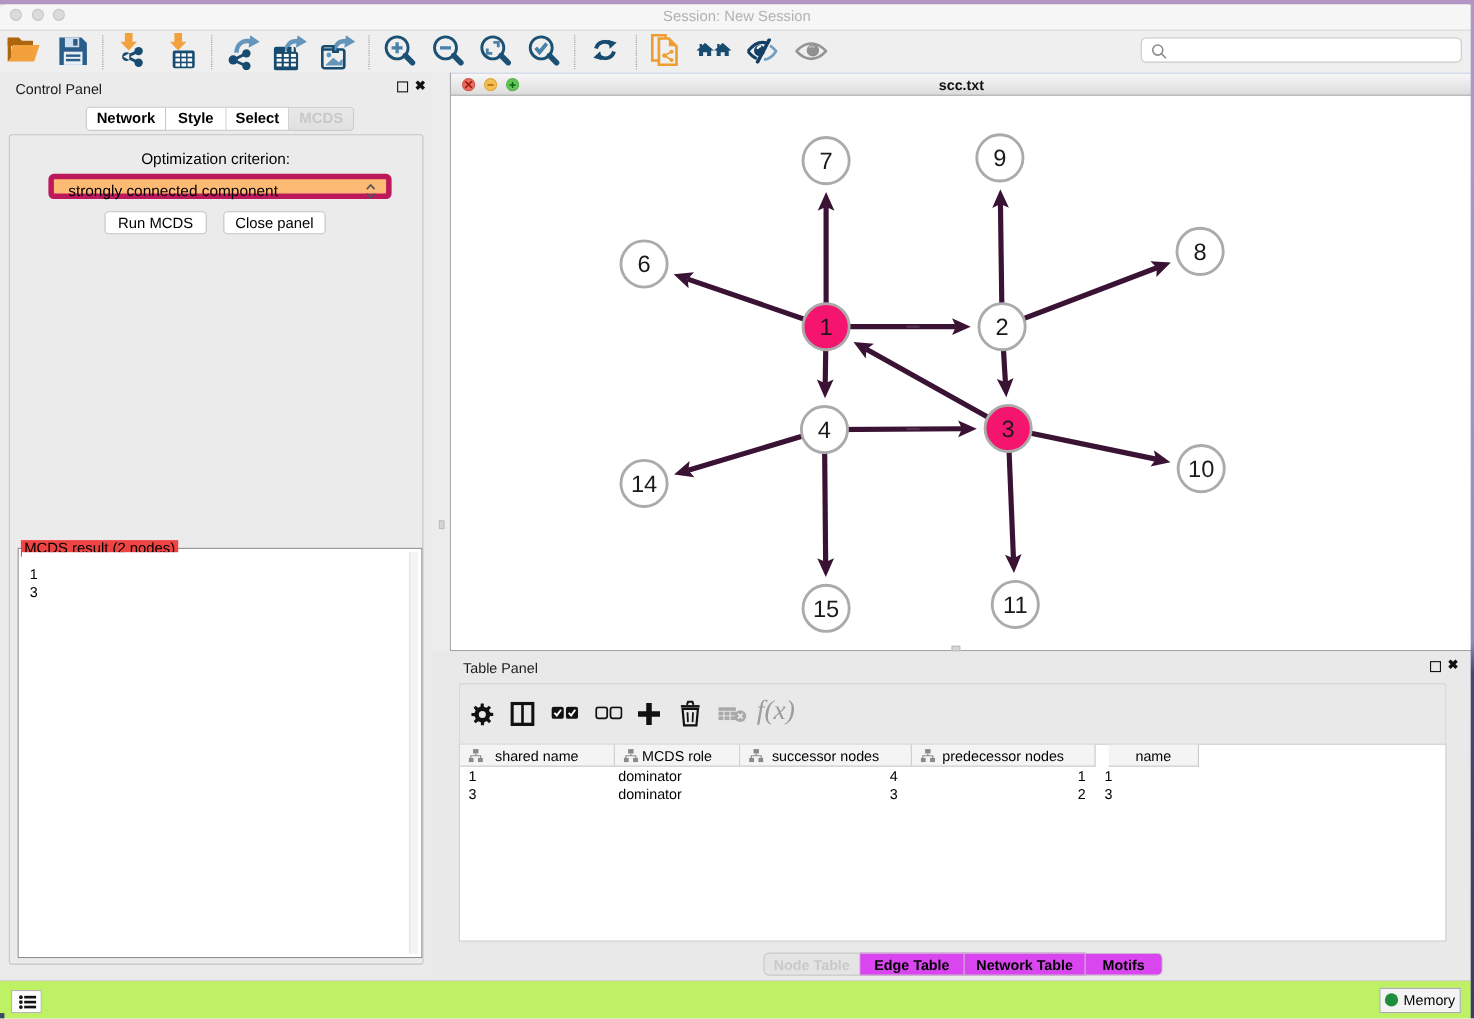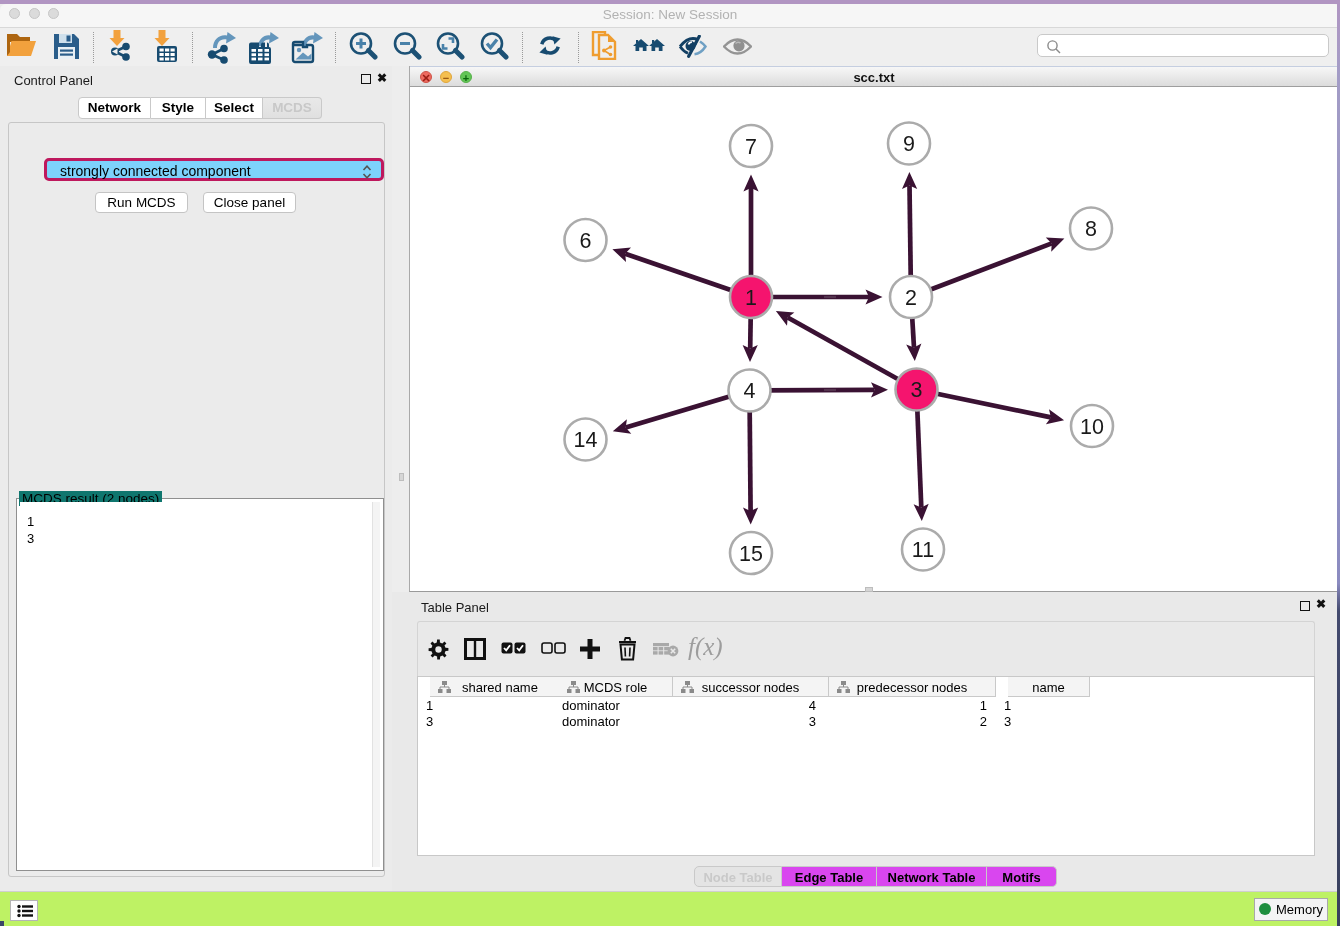--- a/index.html
+++ b/index.html
@@ -20,24 +20,24 @@
 #cpanel { left:0; top:66px; width:392px; height:825px; background:#ebebeb;padding-left:32px; }
 #cphead { position:absolute; left:14px; top:7px; font-size:13px; color:#1a1a1a; }
 .wbtn-sq { position:absolute; top:8px; width:10px; height:10px; border:1.5px solid #111; }
 .wbtn-x { position:absolute; top:5px; font-size:12px; font-weight:bold; color:#111; }
 #tabs { position:absolute; left:78px; top:31px; height:22px; display:flex; }
 .tab { background:#fff; border:1px solid #c9c9c9; border-left:none; padding-top:2px; height:22px; color:#000; font-weight:bold; text-align:center; font-size:13.5px; }
 .tab.first { border-left:1px solid #c9c9c9; border-radius:4px 0 0 4px; }
 .tab.seltab { background:linear-gradient(#e9e9e9,#e0e0e0); color:#c8c8c8; border-radius:0 4px 4px 0; }
 #cpbody { position:absolute; left:8px; top:56px; width:377px; height:755px; border:1px solid #c6c6c6; border-radius:3px; background:#ebebeb; }
 #optlabel { position:absolute; left:0; top:70px; width:392px; text-align:center; font-size:14px; color:#000; }
-#dropdown { position:absolute; left:44px; top:92px; width:340px; height:23px; background:#7dd3fc; border:3px solid #be185d; border-radius:5px; font-size:14px; color:#000; line-height:21px; padding-left:13px; }
+#dropdown { position:absolute; left:44px; top:92px; width:312px; height:23px; background:#fdba74; border:5px solid #be185d; border-radius:5px; font-size:14px; color:#000; line-height:21px; padding-left:13px; }
 .btn { position:absolute; top:126px; height:21px; background:#fff; border:1px solid #c4c4c4; border-radius:4px; font-size:13.5px; text-align:center; line-height:19px; color:#000; }
 #mcdsgroup { position:absolute; left:16px; top:432px; width:368px; height:373px; border:1px solid #8f8f8f; background:#fff; }
-#mcdslabel { position:absolute; left:2px; top:-8px; background:#0f766e; padding:0 3px; font-size:13.5px; color:#000; }
+#mcdslabel { position:absolute; left:2px; top:-8px; background:#ef4444; padding:0 3px; font-size:13.5px; color:#000; }
 #mcdslist { position:absolute; left:3px; top:3px; width:354px; height:365px; background:#fff; font-size:13px; color:#000; line-height:16.5px; padding:12px 0 0 7px; }
 #mcdssb { position:absolute; right:3px; top:3px; width:8px; height:365px; background:#f4f4f4; border-left:1px solid #e2e2e2; }
 
 #netwin { left:409px; top:66px; width:929px; height:526px; background:#fff; border-left:1px solid #a9a9a9; border-bottom:1px solid #9a9a9a; }
 #nettitle { position:absolute; left:0; top:0; width:928px; height:21px; background:linear-gradient(#f7f7f7,#dcdcdc); border-bottom:1px solid #9e9e9e; border-top:1px solid #c5cee0; }
 #nettitletext { position:absolute; top:3px; width:100%; text-align:center; font-size:13px; font-weight:bold; color:#111; }
 .mac { position:absolute; top:4px; width:12px; height:12px; border-radius:50%; font-size:11px; font-weight:900; text-align:center; line-height:12px; }
 
 #tpanel { left:392px; top:592px; width:948px; height:299px; background:#e9e9e9; }
 #tphead { position:absolute; left:29px; top:8px; font-size:13px; color:#1a1a1a; }
@@ -203,20 +203,21 @@
     <div id="cphead">Control Panel</div>
     <div class="wbtn-sq" style="left:361px;"></div>
     <div class="wbtn-x" style="left:377px;">✖</div>
     <div id="tabs">
       <div class="tab first" style="width:73px;">Network</div>
       <div class="tab" style="width:55px;">Style</div>
       <div class="tab" style="width:57px;">Select</div>
       <div class="tab seltab" style="width:59px;">MCDS</div>
     </div>
     <div id="cpbody"></div>
+    <div id="optlabel">Optimization criterion:</div>
     <div id="dropdown">strongly connected component
       <svg style="position:absolute;right:9px;top:4px;" width="10" height="14" viewBox="0 0 10 14">
         <path d="M1.5 5 L5 1.2 L8.5 5" fill="none" stroke="#555" stroke-width="1.6"></path>
         <path d="M1.5 9 L5 12.8 L8.5 9" fill="none" stroke="#555" stroke-width="1.6"></path>
       </svg>
     </div>
     <div class="btn" style="left:95px; width:93px;">Run MCDS</div>
     <div class="btn" style="left:203px; width:93px;">Close panel</div>
     <div id="mcdsgroup">
       <div id="mcdslabel">MCDS result (2 nodes)</div>
@@ -338,21 +339,21 @@
           <rect x="0" y="9.2" width="4.6" height="3.4"></rect>
             <rect x="5.6" y="9.2" width="4.6" height="3.4"></rect>
             <rect x="11.2" y="9.2" width="4.8" height="3.4"></rect>
           <circle cx="20" cy="9" r="5.4"></circle>
         </g>
         <path d="M17.8 6.8 l4.4 4.4 M22.2 6.8 l-4.4 4.4" stroke="#e9e9e9" stroke-width="1.6"></path>
       </svg>
       <div style="position:absolute;left:270px;top:11px;font-family:'Liberation Serif',serif;font-style:italic;font-size:25px;color:#9d9d9d;">f(x)</div>
     </div>
     <div id="ttable">
-      <div class="thcell" style="left:12px; width:141px;"><svg width="13" height="12" viewBox="0 0 13 12" style="position:absolute;left:8px;top:4px;">
+      <div class="thcell" style="left:0; width:141px;"><svg width="13" height="12" viewBox="0 0 13 12" style="position:absolute;left:8px;top:4px;">
             <rect x="4" y="0" width="5" height="4" fill="#8a8a8a"></rect>
             <rect x="0" y="8" width="4.5" height="4" fill="#8a8a8a"></rect>
             <rect x="8.5" y="8" width="4.5" height="4" fill="#8a8a8a"></rect>
             <path d="M6.5 4 v2 M2 8 V6 h9 v2" stroke="#8a8a8a" fill="none"></path>
           </svg>shared name</div>
       <div class="thcell" style="left:141px; width:114px;"><svg width="13" height="12" viewBox="0 0 13 12" style="position:absolute;left:8px;top:4px;">
             <rect x="4" y="0" width="5" height="4" fill="#8a8a8a"></rect>
             <rect x="0" y="8" width="4.5" height="4" fill="#8a8a8a"></rect>
             <rect x="8.5" y="8" width="4.5" height="4" fill="#8a8a8a"></rect>
             <path d="M6.5 4 v2 M2 8 V6 h9 v2" stroke="#8a8a8a" fill="none"></path>

